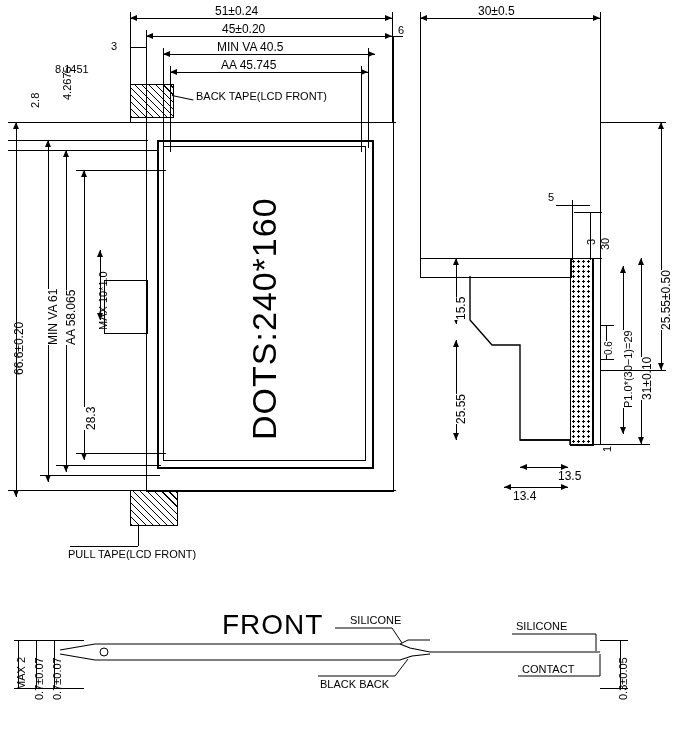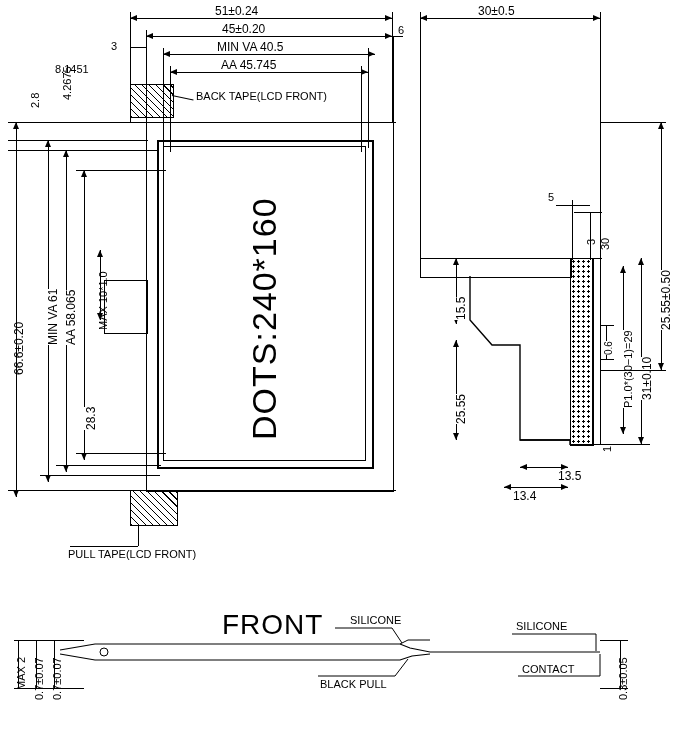--- a/index.html
+++ b/index.html
@@ -208,21 +208,21 @@
     <path d="M60,654 L95,660 L400,660 L412,656 L430,654" fill="none" stroke="#000" stroke-width="1.2"></path>
     <ellipse cx="104" cy="652" rx="4" ry="4" fill="none" stroke="#000" stroke-width="1"></ellipse>
     <path d="M400,644 L408,640 L430,640" fill="none" stroke="#000" stroke-width="1"></path>
     <path d="M335,628 L392,628 L402,643" fill="none" stroke="#000" stroke-width="1"></path>
     <path d="M318,676 L395,676 L408,659" fill="none" stroke="#000" stroke-width="1"></path>
     <path d="M512,634 L596,634 L596,651" fill="none" stroke="#000" stroke-width="1"></path>
     <path d="M518,676 L600,676 L600,654" fill="none" stroke="#000" stroke-width="1"></path>
   </svg>
 
   <div class="lbl s11" style="left:350px;top:615px;">SILICONE</div>
-  <div class="lbl s11" style="left:320px;top:679px;">BLACK PULL</div>
+  <div class="lbl s11" style="left:320px;top:679px;">BLACK BACK</div>
   <div class="lbl s11" style="left:516px;top:621px;">SILICONE</div>
   <div class="lbl s11" style="left:522px;top:664px;">CONTACT</div>
 
   <div class="ln v" style="left:18px;top:640px;height:48px;"></div>
   <div class="lbl s11 rot" style="left:16px;top:690px;">MAX 2</div>
   <div class="ln v" style="left:36px;top:640px;height:48px;"></div>
   <div class="lbl s11 rot" style="left:34px;top:700px;">0.7±0.07</div>
   <div class="ln v" style="left:54px;top:640px;height:48px;"></div>
   <div class="lbl s11 rot" style="left:52px;top:700px;">0.7±0.07</div>
   <div class="ln h" style="left:14px;top:640px;width:70px;"></div>

